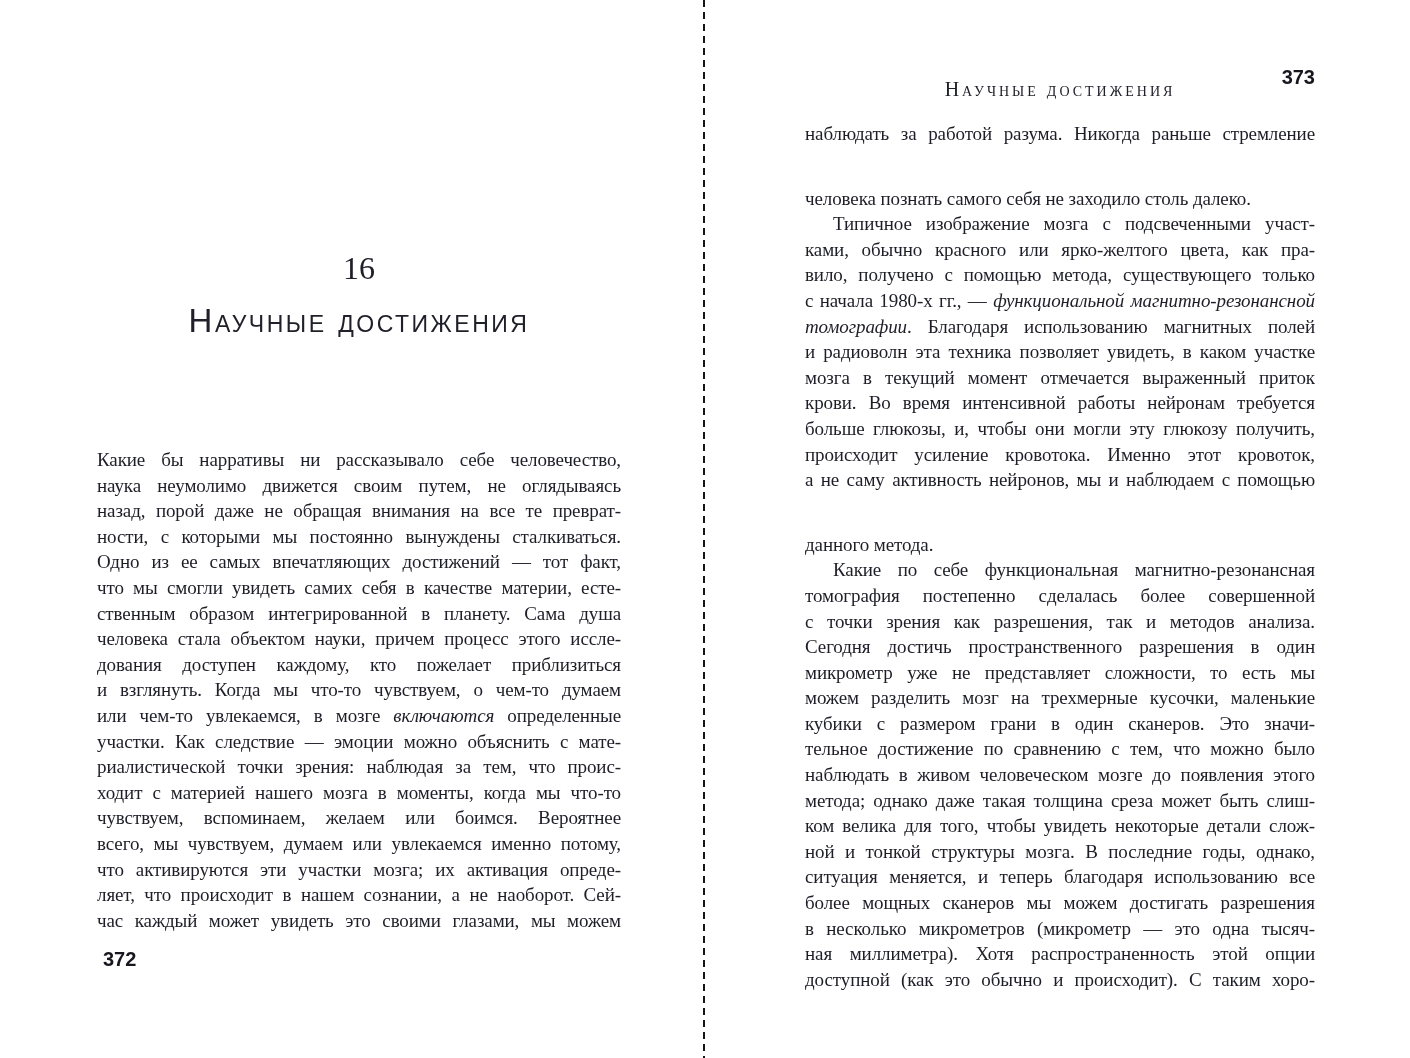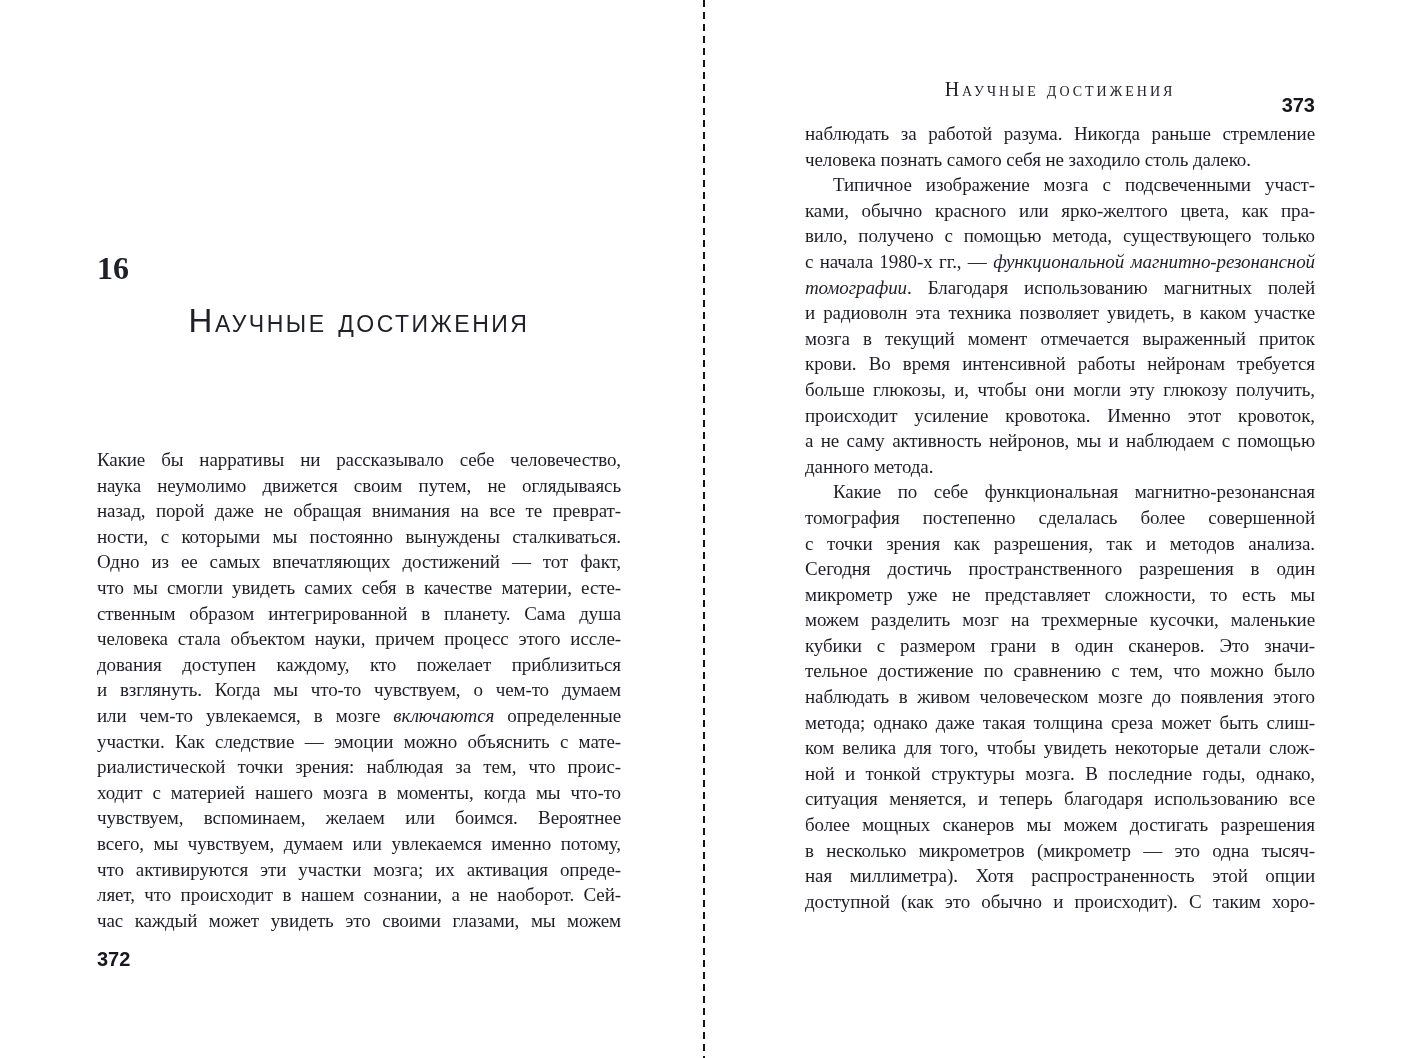--- a/index.html
+++ b/index.html
@@ -16,23 +16,23 @@
   
   .divider {
     position: absolute;
     left: 703px; top: 0; bottom: 0; width: 2px;
     background: repeating-linear-gradient(to bottom, #151515 0 7px, transparent 7px 12px);
   }
 
   
   .chapter-number {
     position: absolute; left: 97px; top: 250px; width: 524px;
+    text-align: center;
     font-size: 32px;
     color: #20202a;
-    font-weight: bold;
   }
   .chapter-title {
     position: absolute; left: 97px; top: 302px; width: 524px;
     text-align: center;
     font-family: "Liberation Sans", sans-serif;
     font-variant: small-caps;
     font-weight: 400;
     font-size: 33px;
     letter-spacing: 2.5px;
     color: #20202a;
@@ -46,35 +46,35 @@
     font-size: 20px;
     letter-spacing: 3px;
     color: #20202a;
   }
   .folio {
     font-family: "Liberation Sans", sans-serif;
     font-weight: bold;
     font-size: 20px;
     color: #17171f;
   }
-  .folio-left  { position: absolute; left: 97px;  top: 948px; }
-  .folio-right { position: absolute; left: 805px; top: 94px; width: 510px; text-align: right; }
+  .folio-left  { position: absolute; left: 103px;  top: 948px; }
+  .folio-right { position: absolute; left: 805px; top: 66px; width: 510px; text-align: right; }
 
   
   .body-text { position: absolute; font-size: 19px; letter-spacing: -0.1px; }
   #left-body  { left: 97px;  top: 447px; width: 524px; }
   #right-body { left: 805px; top: 121px; width: 510px; }
 
   .line {
     height: 25.6px;
     line-height: 25.6px;
     text-align: justify;
     text-align-last: justify;
   }
-  .line.no-justify { text-align: center; text-align-last: left; }
+  .line.no-justify { text-align: center; text-align-last: left; margin-top: 39px; }
   .line.indent { padding-left: 28px; box-sizing: border-box; }
   .em { font-style: italic; }
 </style>
 </head>
 <body>
 
 <div class="spread">
 
   <div>
     <div class="chapter-number">16</div>

